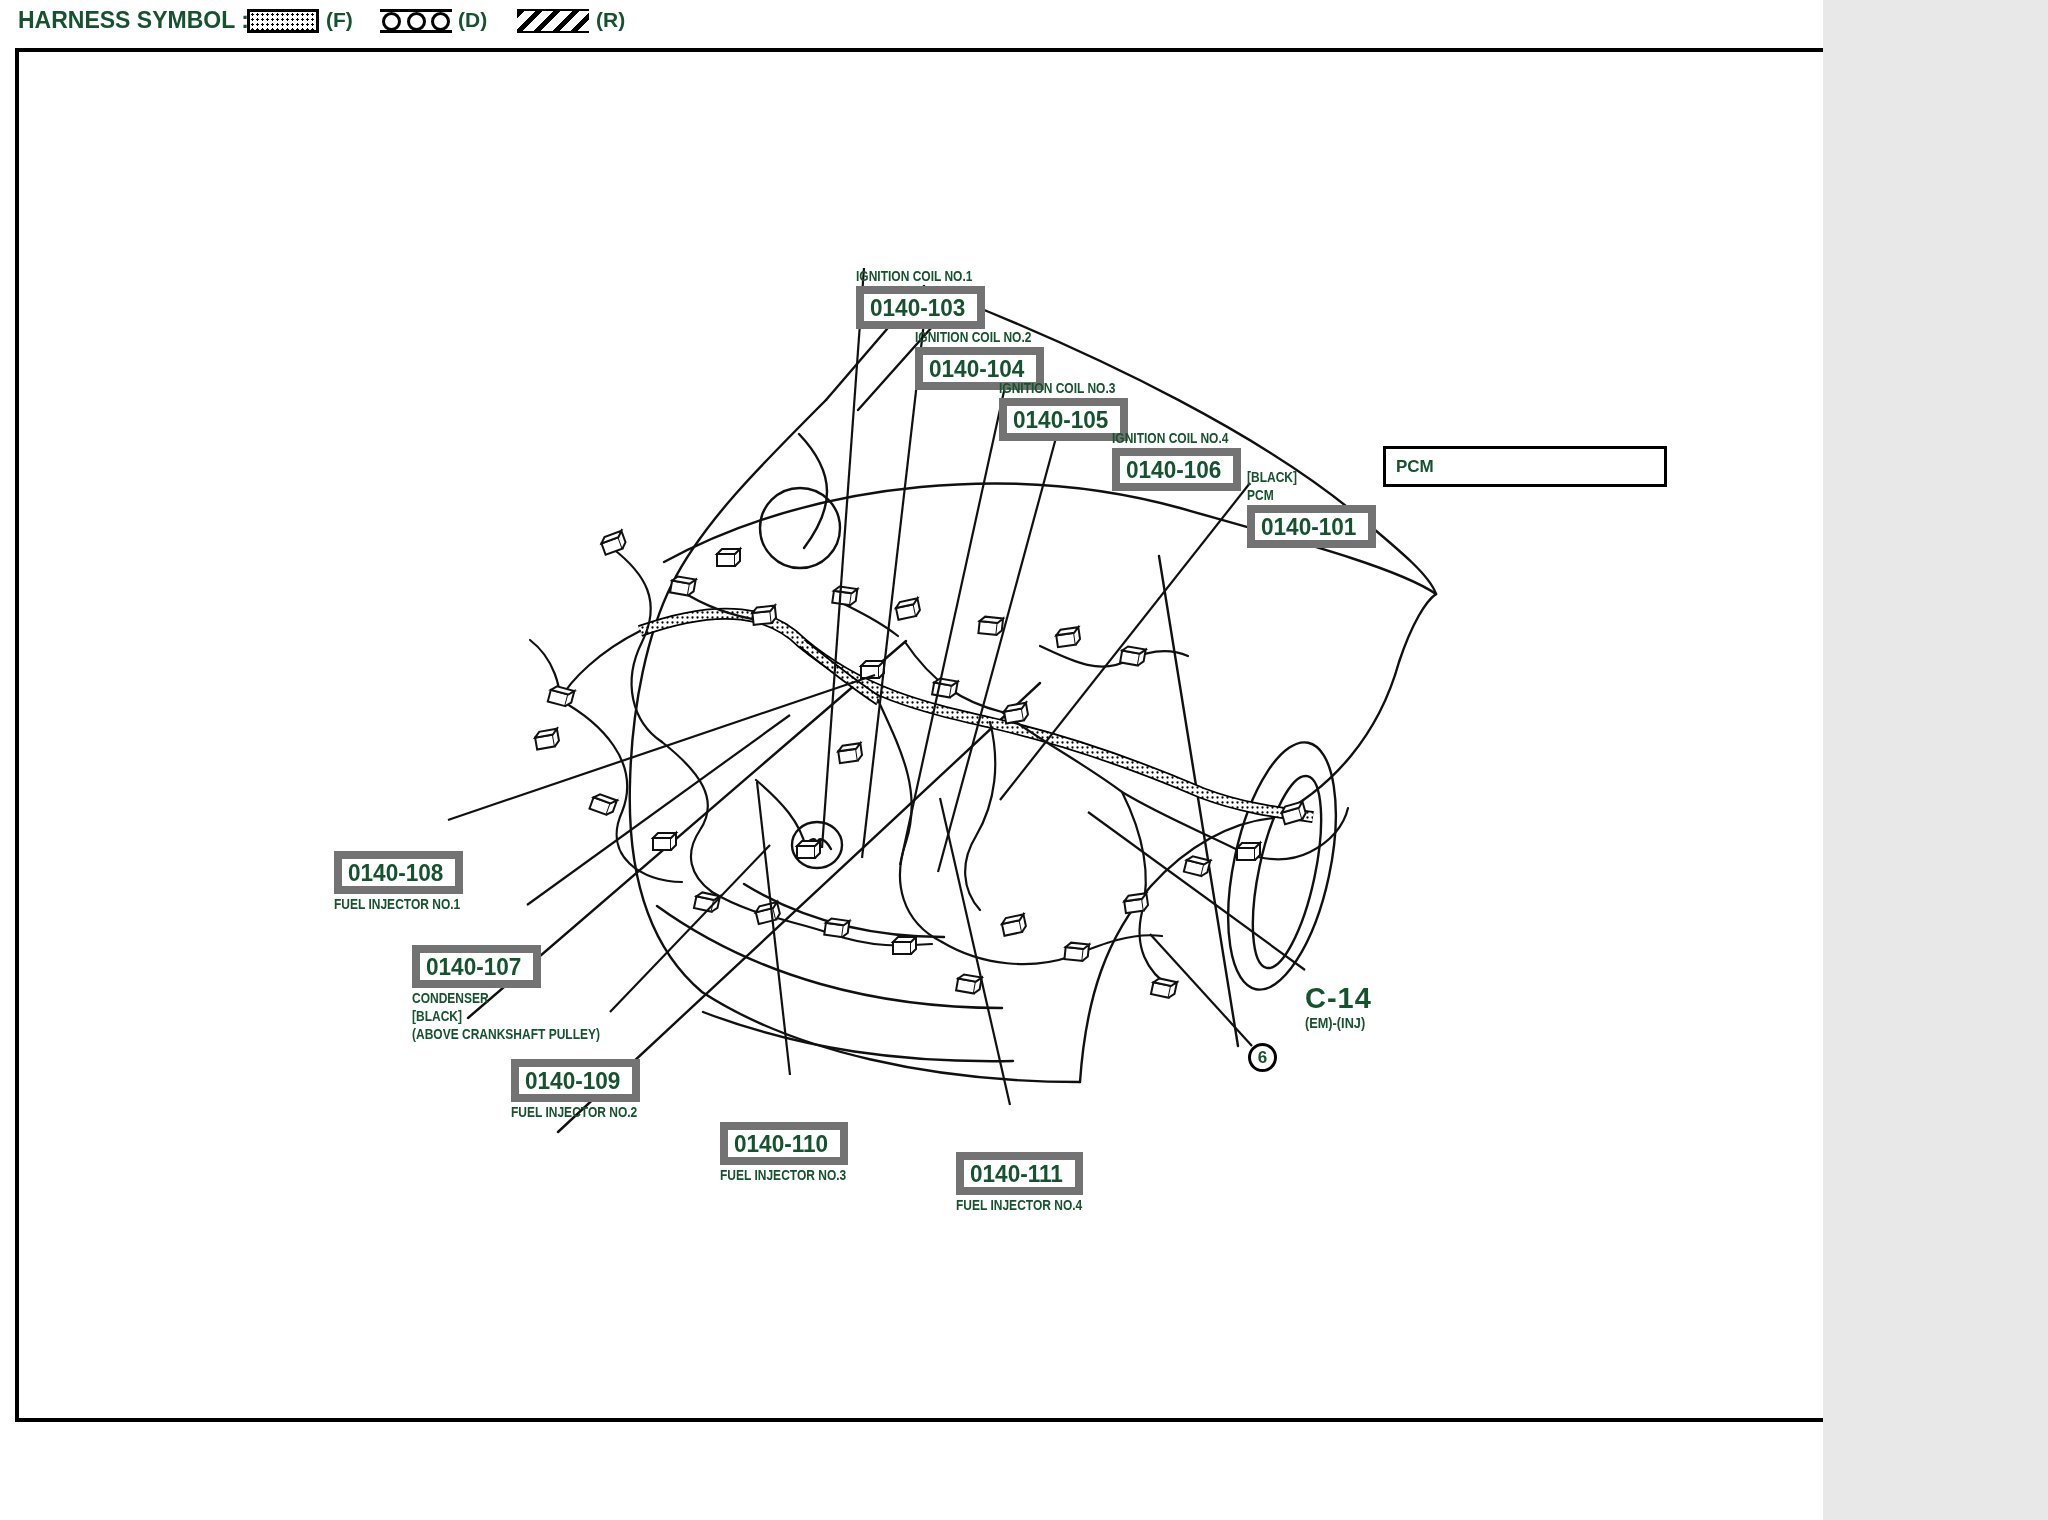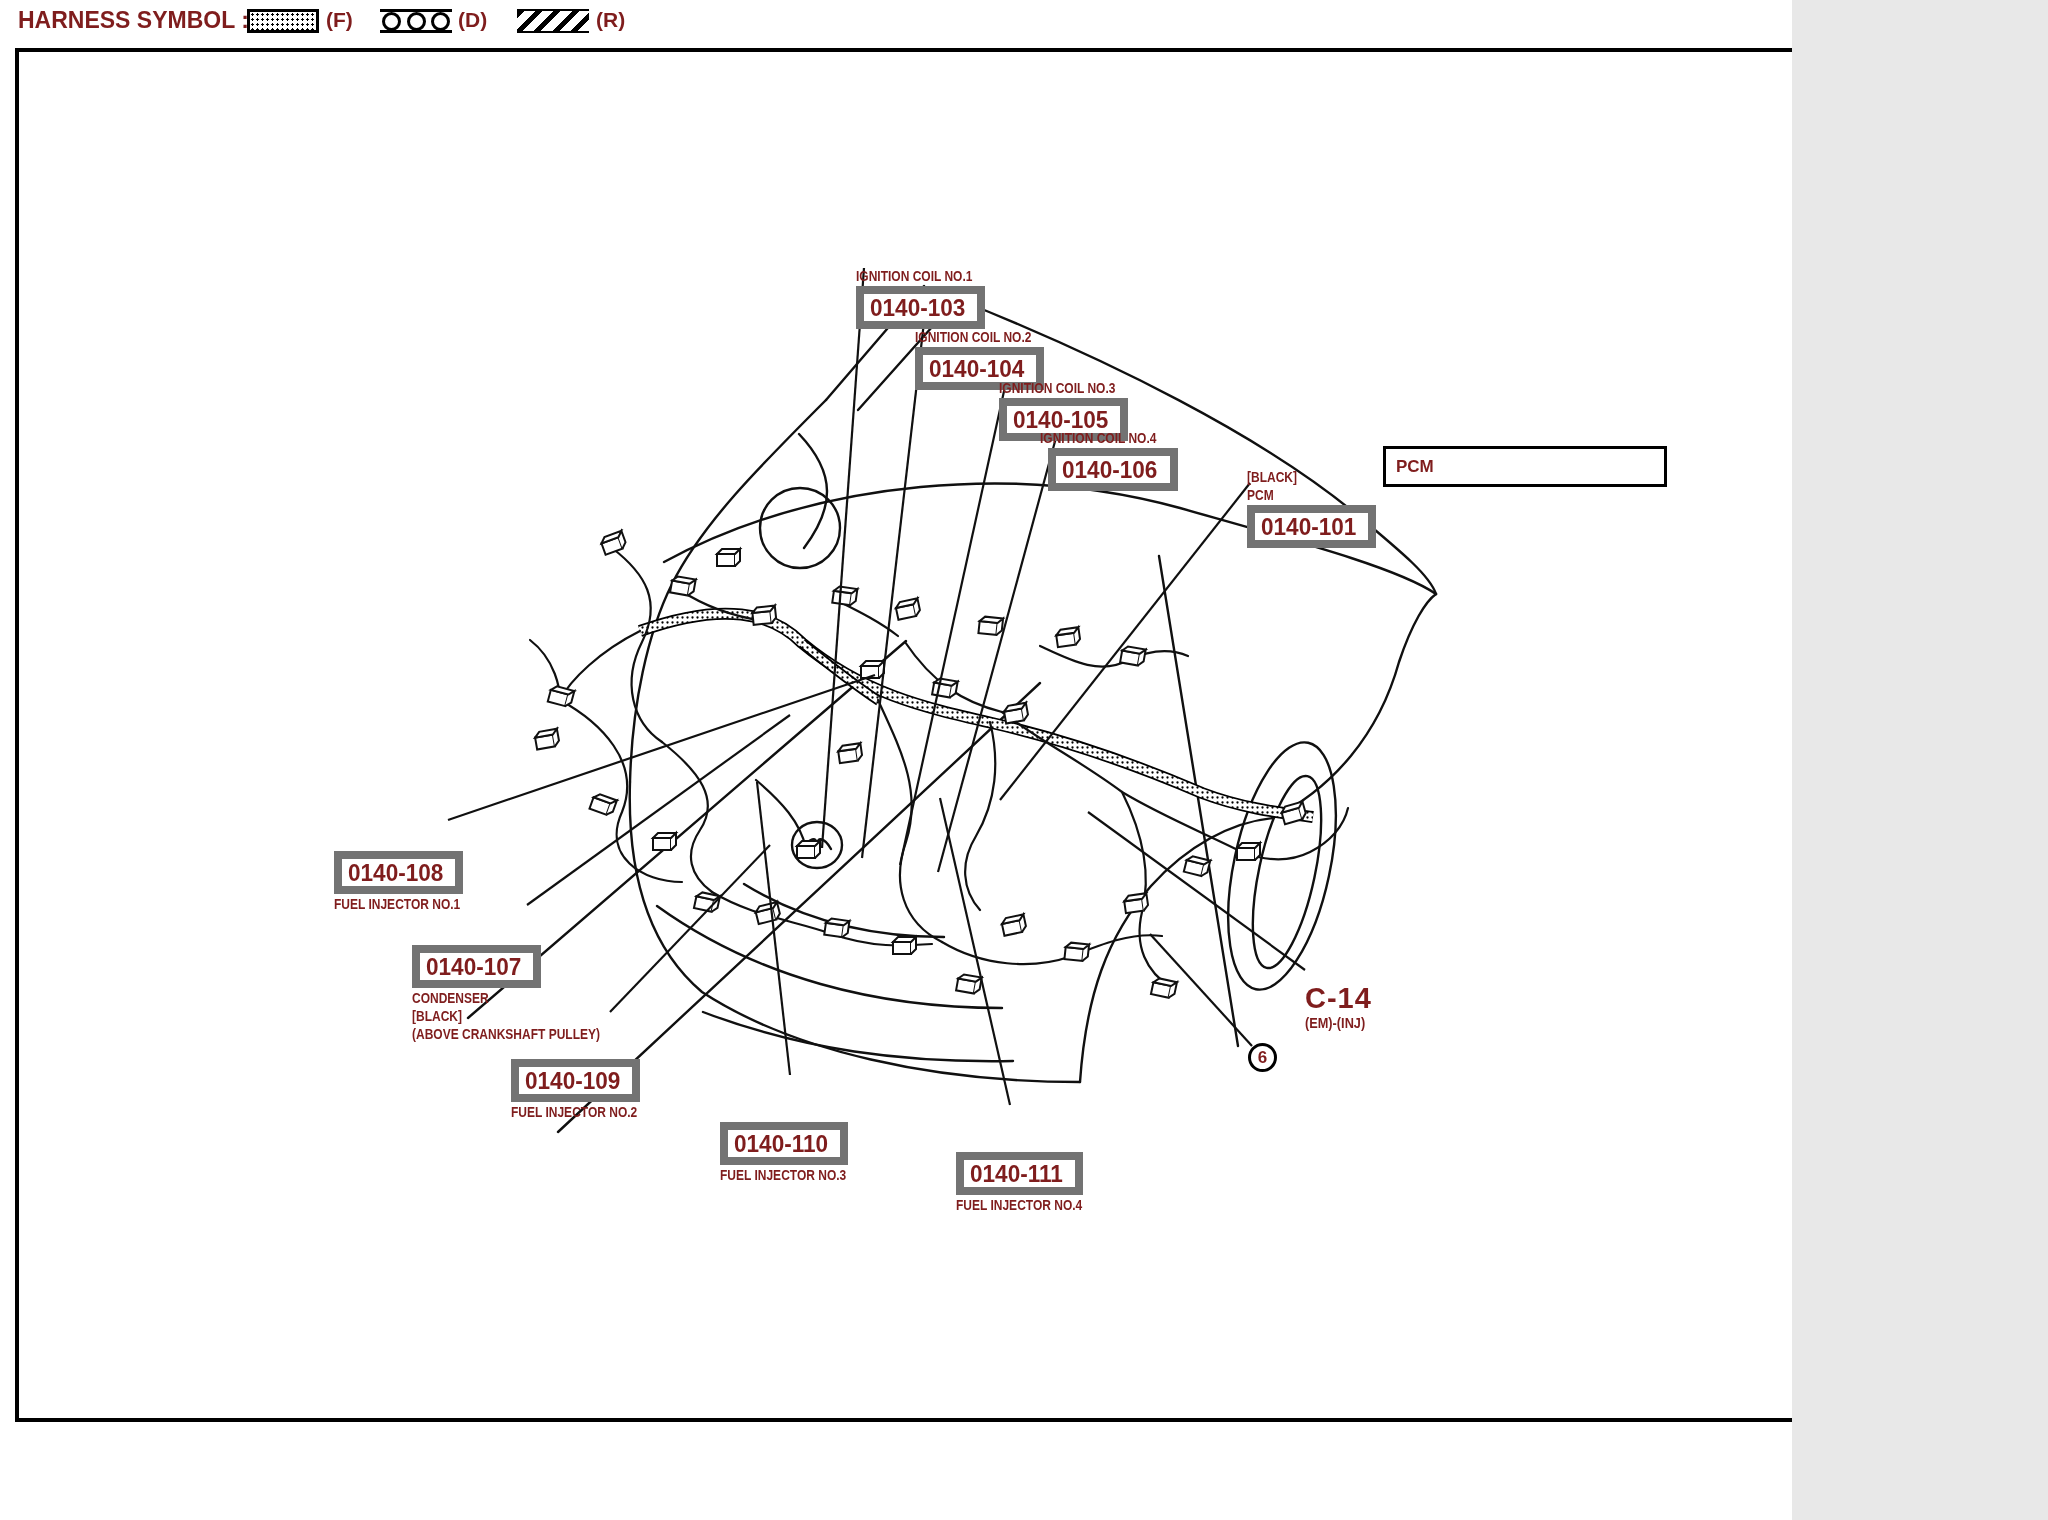--- a/index.html
+++ b/index.html
@@ -1,17 +1,17 @@
 <!DOCTYPE html>
 <html><head>
 <meta charset="utf-8">
 <style>
   html,body{margin:0;padding:0;background:#e8e8e8;}
   .page{position:relative;width:1792px;height:1520px;background:#fff;overflow:hidden;
-        font-family:"Liberation Sans",sans-serif;color:#7f1d1d;}
+        font-family:"Liberation Sans",sans-serif;color:#14532d;padding-left:31px;}
   .abs{position:absolute;}
 
   
   .legend-label{left:18px;top:6px;font:700 23px/28px "Liberation Sans",sans-serif;letter-spacing:0;}
   .sym{top:9px;height:24px;box-sizing:border-box;background:#fff;}
   .sym-f{left:247px;width:72px;border:3px solid #000;
          background-image:radial-gradient(#000 1.2px,transparent 1.4px);background-size:5px 5px;}
   .sym-d{left:380px;width:72px;border-top:3px solid #000;border-bottom:3px solid #000;
          display:flex;align-items:center;justify-content:space-between;padding:0 2px;}
   .sym-d i{display:block;width:13px;height:13px;border:3px solid #000;border-radius:50%;}
@@ -27,21 +27,21 @@
   svg.diagram{left:0;top:0;width:2048px;height:1520px;pointer-events:none;}
 
   
   .callout{position:absolute;margin-top:48px;}
   .cap{font:700 15px/18px "Liberation Sans",sans-serif;white-space:nowrap;
        transform:scaleX(.8);transform-origin:0 0;}
   .co-box{display:inline-block;border:8px solid #737373;background:#fff;padding:0 6px;
           font:700 24px/27px "Liberation Sans",sans-serif;white-space:nowrap;margin:1px 0;}
   .co-box span{display:inline-block;transform:scaleX(.94);transform-origin:0 50%;letter-spacing:0;}
   #c103{left:856px;top:219px;} #c104{left:915px;top:280px;}
-  #c105{left:999px;top:331px;} #c106{left:1040px;top:381px;text-align:center;}
+  #c105{left:999px;top:331px;} #c106{left:1112px;top:381px;}
   #c101{left:1247px;top:420px;}
   #c108{left:334px;top:802px;} #c107{left:412px;top:896px;}
   #c109{left:511px;top:1010px;} #c110{left:720px;top:1073px;} #c111{left:956px;top:1103px;}
 
   
   .ib{position:absolute;border:3px solid #000;background:#fff;box-sizing:border-box;padding:7px 10px;}
   .ib-title{font:700 17px/21px "Liberation Sans",sans-serif;white-space:nowrap;}
   .ib-body{font:400 15px/20px "Liberation Sans",sans-serif;}
   #ib-ignition{left:1127px;top:252px;width:274px;}
   #ib-ignition .ib-body{white-space:nowrap;transform:scaleX(.82);transform-origin:0 0;}

